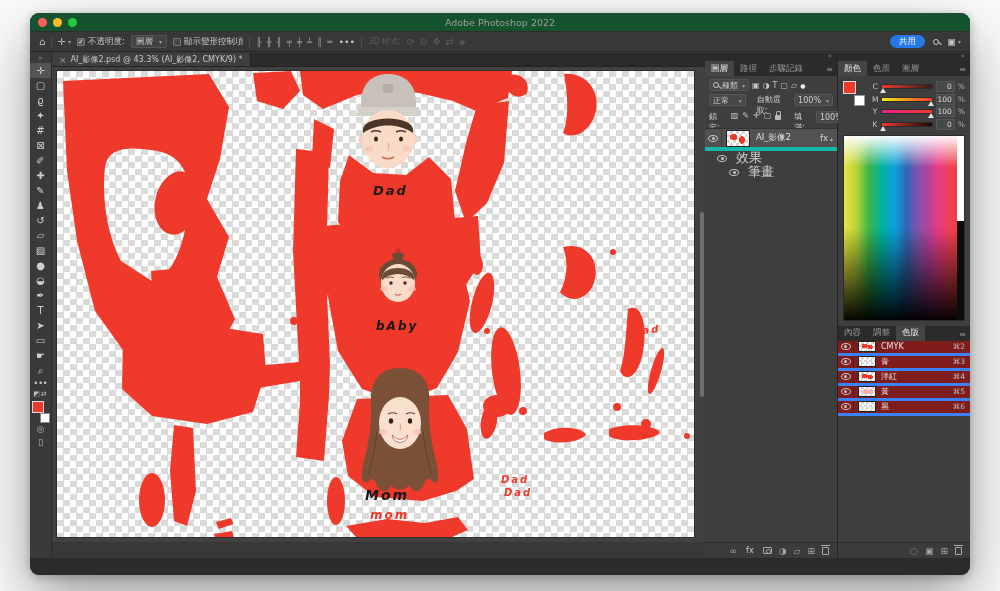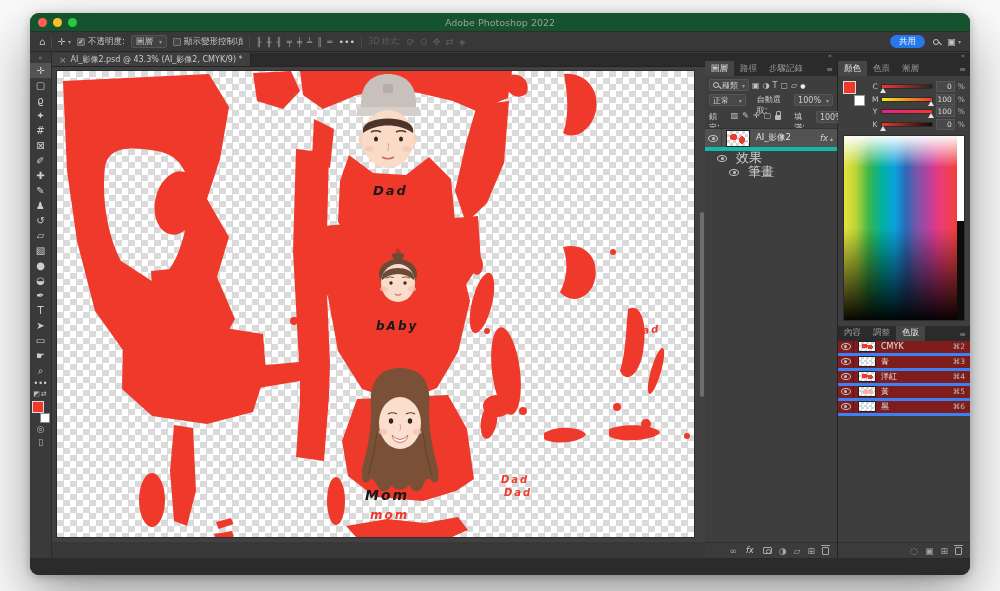--- a/index.html
+++ b/index.html
@@ -83,21 +83,21 @@
   .lock-ics{display:flex;gap:4px;align-items:center;font-size:8px;color:#c2c2c2}
 
   .layer-list{flex:1;border-top:1px solid #333;overflow:hidden}
   .lrow{height:22px;display:flex;align-items:center;background:#525252;border-bottom:4px solid #14b8a6}
   .eyebox{width:17px;height:100%;display:flex;align-items:center;justify-content:center;border-right:1px solid rgba(0,0,0,.22);flex-shrink:0}
   .lthumb{width:24px;height:17px;margin:0 4px;border:1px solid #222;flex-shrink:0;
     background:radial-gradient(ellipse 6px 5px at 30% 40%,var(--red) 60%,transparent 62%),
                radial-gradient(ellipse 5px 6px at 68% 60%,var(--red) 60%,transparent 62%),
                conic-gradient(#d6d6d6 0 25%,#fff 0 50%,#d6d6d6 0 75%,#fff 0);background-size:auto,auto,6px 6px}
   .lname{flex:1;font-size:8.5px;color:#e2e2e2;padding-left:2px;white-space:nowrap;overflow:hidden}
-  .fx{font-size:8.5px;font-style:italic;color:#d0d0d0;padding:0 2px}
+  .fx{font-size:8.5px;color:#d0d0d0;padding:0 2px}
   .fxcaret{font-size:6px;color:#b0b0b0;padding-right:4px}
   .crow{height:14px;display:flex;align-items:center;font-size:13px;color:#cfcfcf;background:#3e3e3e}
   .crow .eyebox{border-right:none;width:26px;justify-content:flex-end;padding-right:4px}
   .crow.deep .eyebox{width:38px}
   .cind{padding-left:5px}
 
   .pbottom{height:16px;margin-top:auto;border-top:1px solid #2e2e2e;background:#3b3b3b;display:flex;align-items:center;justify-content:flex-end;gap:7px;padding:0 8px;color:#a6a6a6;font-size:9px;flex-shrink:0}
   .pbottom .fx{font-size:8px}
 
   

